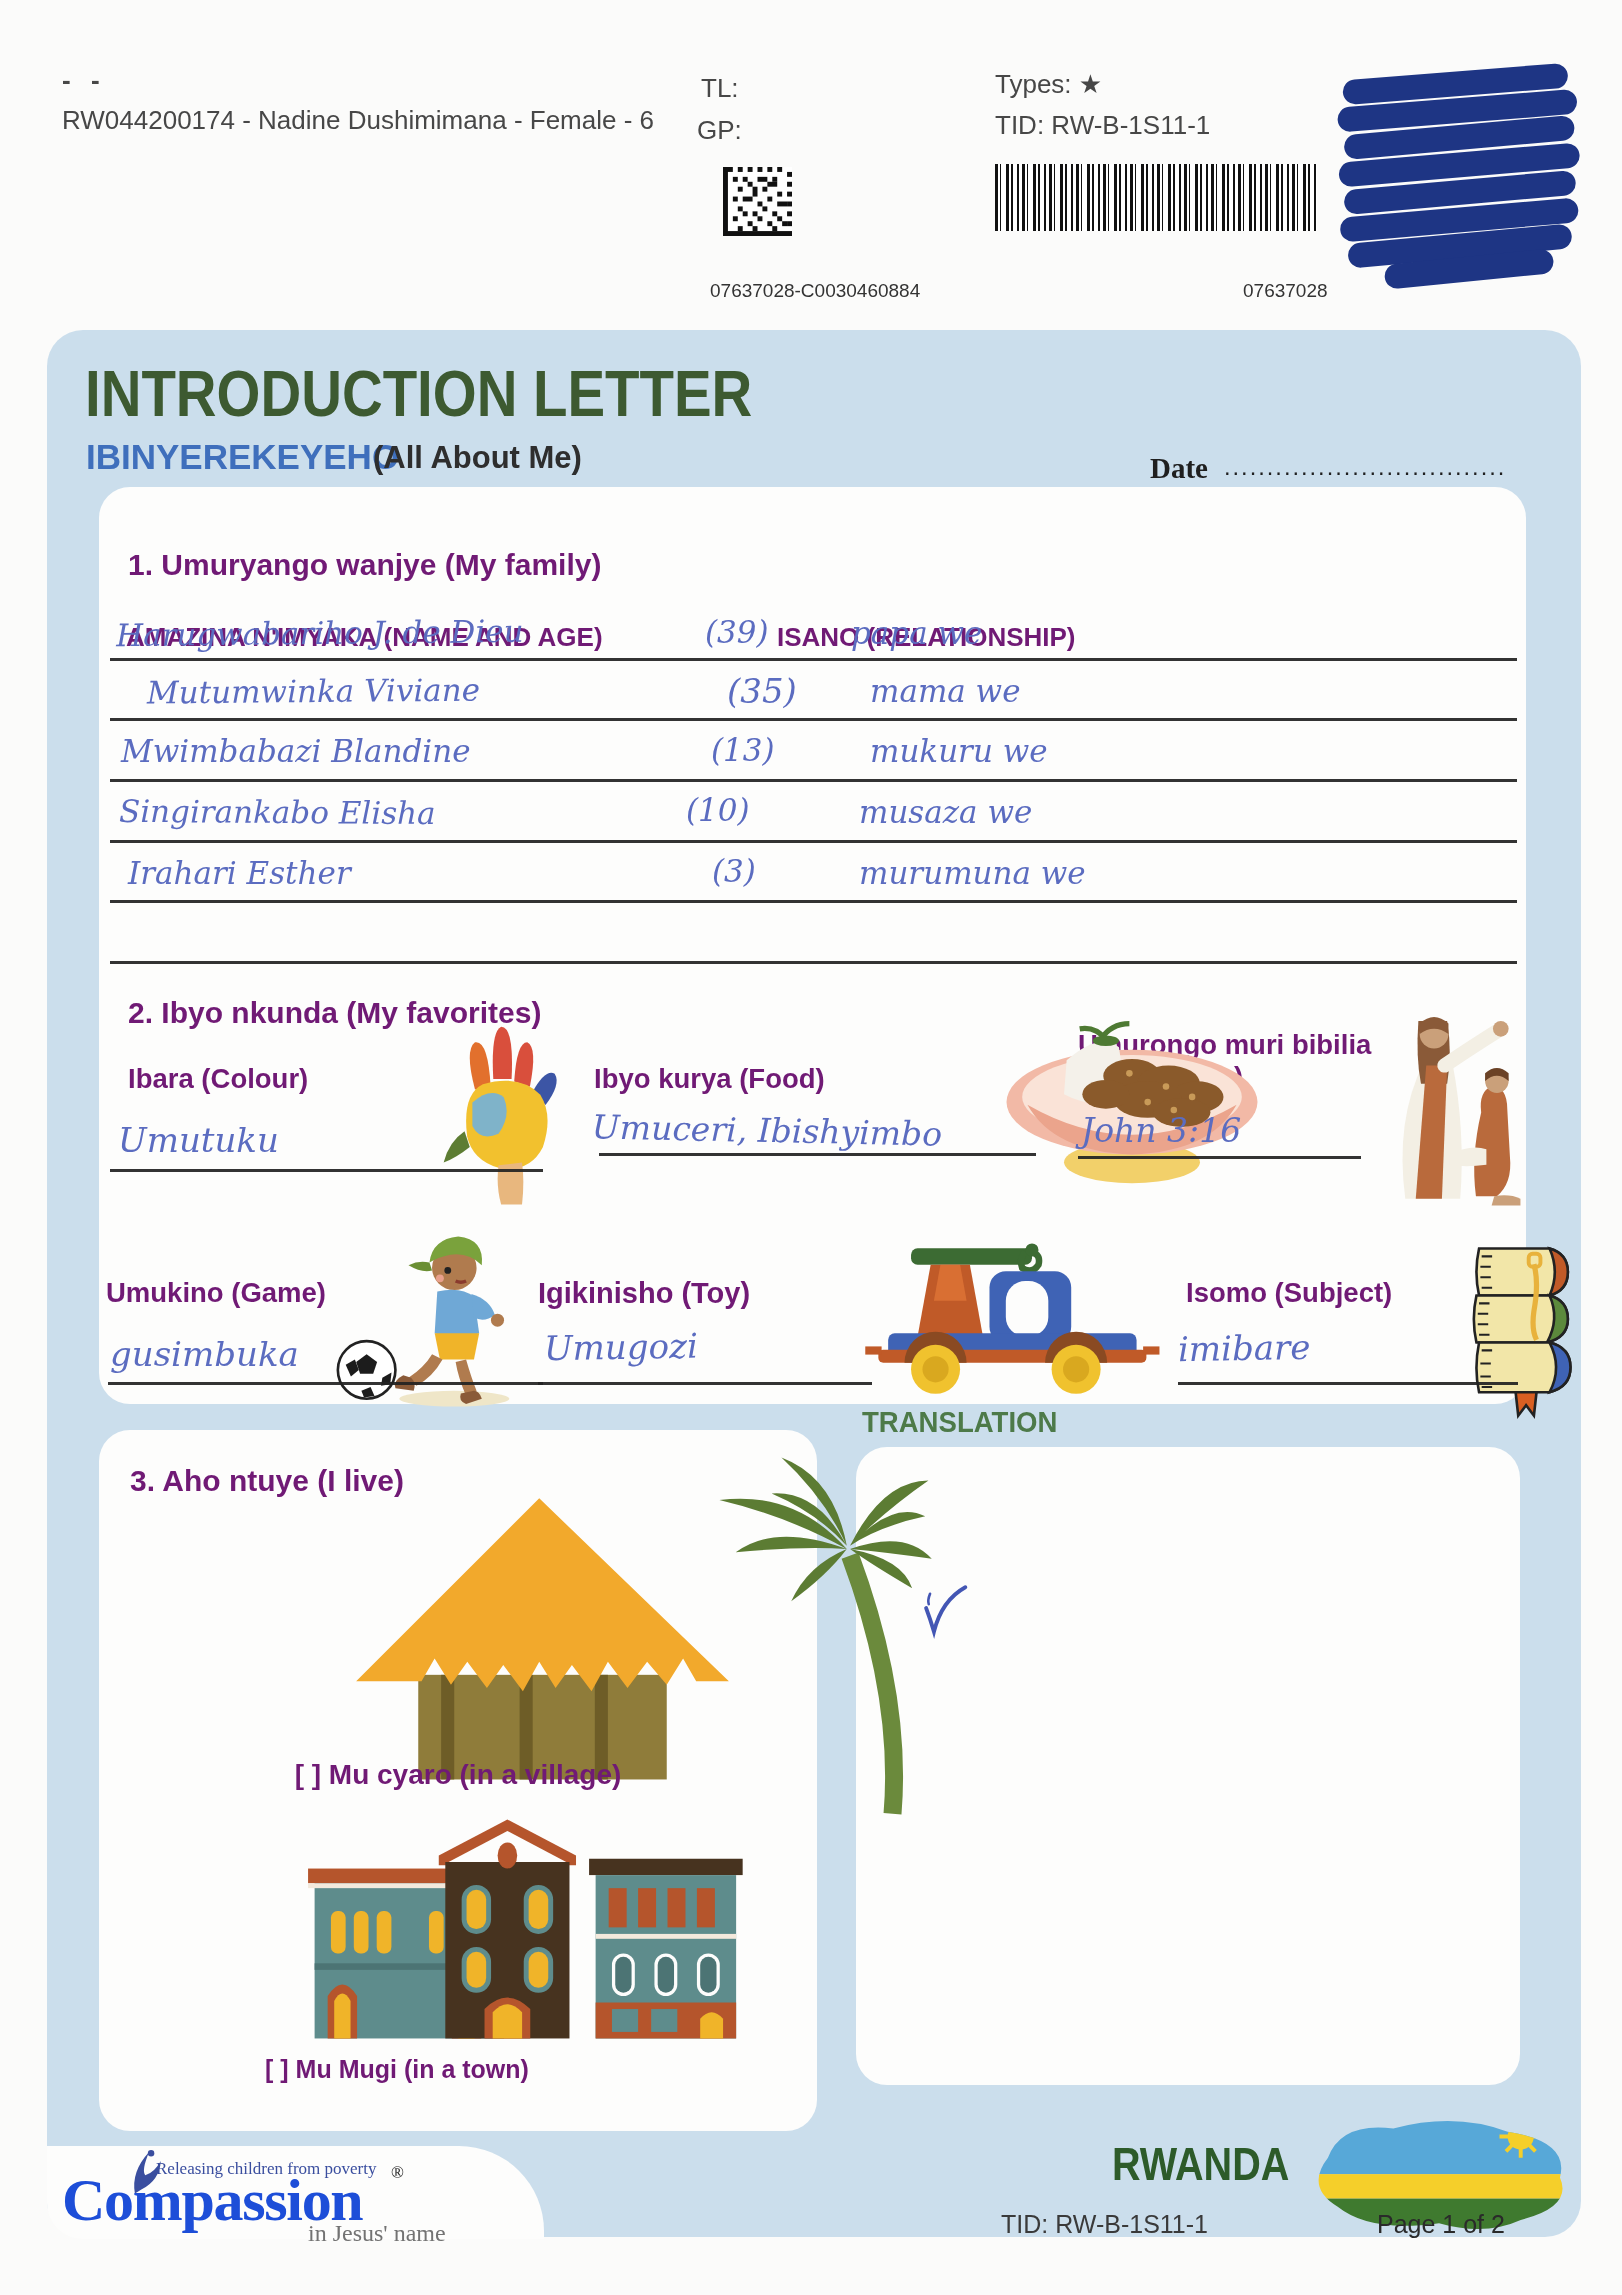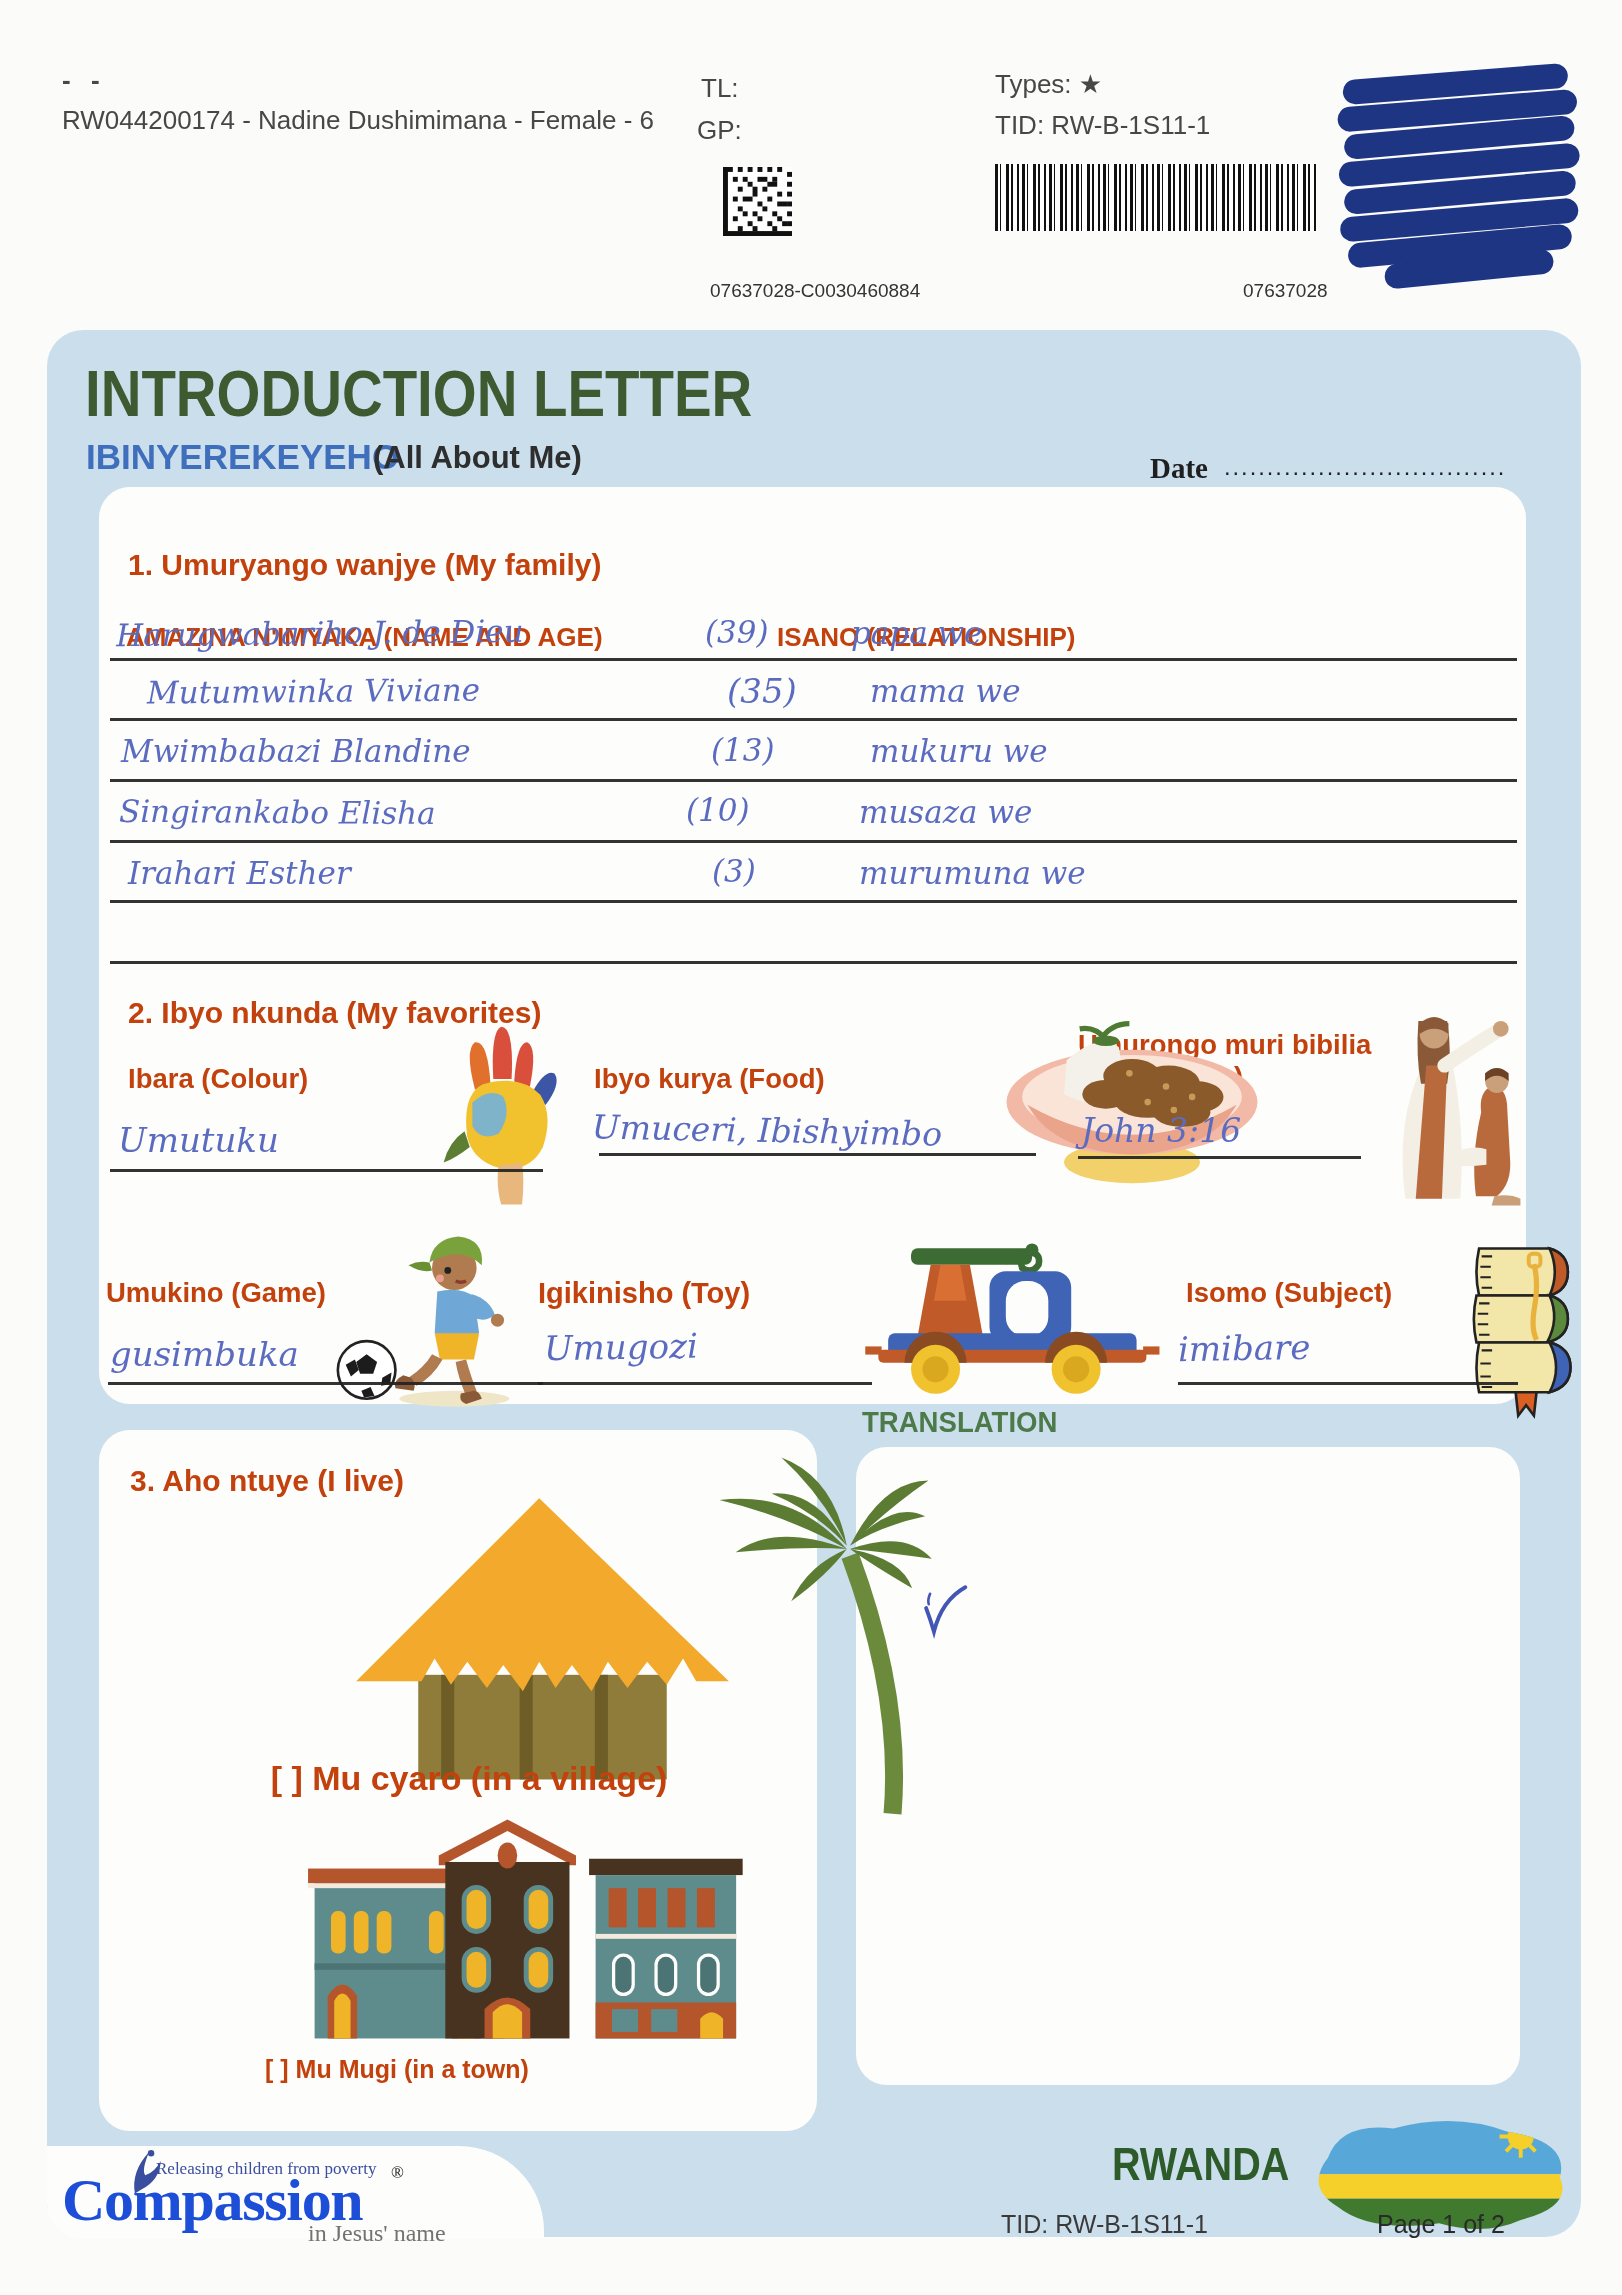--- a/index.html
+++ b/index.html
@@ -5,21 +5,21 @@
   html,body{margin:0;padding:0;background:#e9e9e7;}
   .page{position:relative;width:1623px;height:2295px;background:#fbfbfa;overflow:hidden;
         font-family:"Liberation Sans",sans-serif;}
   .abs{position:absolute;}
   .hdr-txt{color:#474747;font-size:26px;white-space:nowrap;}
   .cap{color:#333;font-size:19px;white-space:nowrap;}
   .card{position:absolute;left:47px;top:330px;width:1534px;height:1907px;
         background:#cbdeec;border-radius:36px;}
   .whitebox{position:absolute;background:#fdfdfc;border-radius:31px;}
   .stencil{font-weight:bold;transform-origin:left top;white-space:nowrap;}
-  .blue-label{font-weight:bold;color:#c2410c;white-space:nowrap;}
+  .blue-label{font-weight:bold;color:#701a75;white-space:nowrap;}
   .hw{font-family:"DejaVu Serif",serif;font-style:italic;color:#5b6cc0;
       white-space:nowrap;z-index:3;}
   .rule{position:absolute;height:2.6px;background:#222;opacity:.92;z-index:2;}
   .barcode{position:absolute;left:995px;top:164px;width:322px;height:67px;
     background:repeating-linear-gradient(90deg,#111 0 2.6px,#fff 2.6px 4.6px,#111 4.6px 5.9px,
       #fff 5.9px 10.5px,#111 10.5px 14.4px,#fff 14.4px 16.4px,#111 16.4px 17.7px,#fff 17.7px 22px,
       #111 22px 24px,#fff 24px 27px);}
   .serif{font-family:"Liberation Serif",serif;}
   .center{text-align:center;}
   svg{display:block;}
@@ -337,21 +337,21 @@
     </svg>
   </div>
 
   <div class="abs" style="left:917px;top:1582px;">
     <svg width="62" height="62" viewBox="0 0 95 95">
       <path d="M14 40 Q20 56 26 76 Q38 28 74 8" stroke="#4356b4" stroke-width="6" fill="none" stroke-linecap="round"></path>
       <path d="M20 18 Q16 28 18 34" stroke="#4356b4" stroke-width="4" fill="none" stroke-linecap="round"></path>
     </svg>
   </div>
 
-  <div class="abs blue-label center" style="left:110px;top:1759px;width:718px;font-size:34px;">[  ] Mu cyaro (in a village)</div>
+  <div class="abs blue-label center" style="left:99px;top:1759px;width:718px;font-size:28px;">[  ] Mu cyaro (in a village)</div>
 
   <div class="abs" style="left:301px;top:1813px;">
     <svg width="452" height="232" viewBox="0 0 276 142">
       <rect x="8" y="42" width="116" height="96" fill="#5e8c8c"></rect>
       <rect x="4" y="34" width="124" height="9" fill="#b5552c"></rect>
       <rect x="4" y="43" width="124" height="3" fill="#f3e9dc"></rect>
       <g fill="#f0b429">
         <rect x="18" y="60" width="9" height="26" rx="4"></rect>
           <rect x="32" y="60" width="9" height="26" rx="4"></rect>
         <rect x="46" y="60" width="9" height="26" rx="4"></rect>

